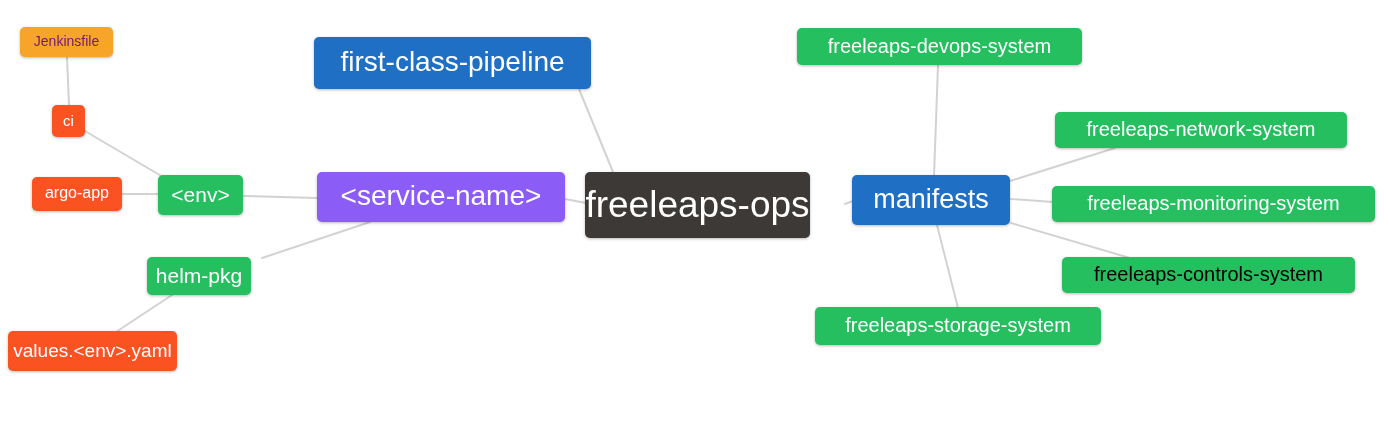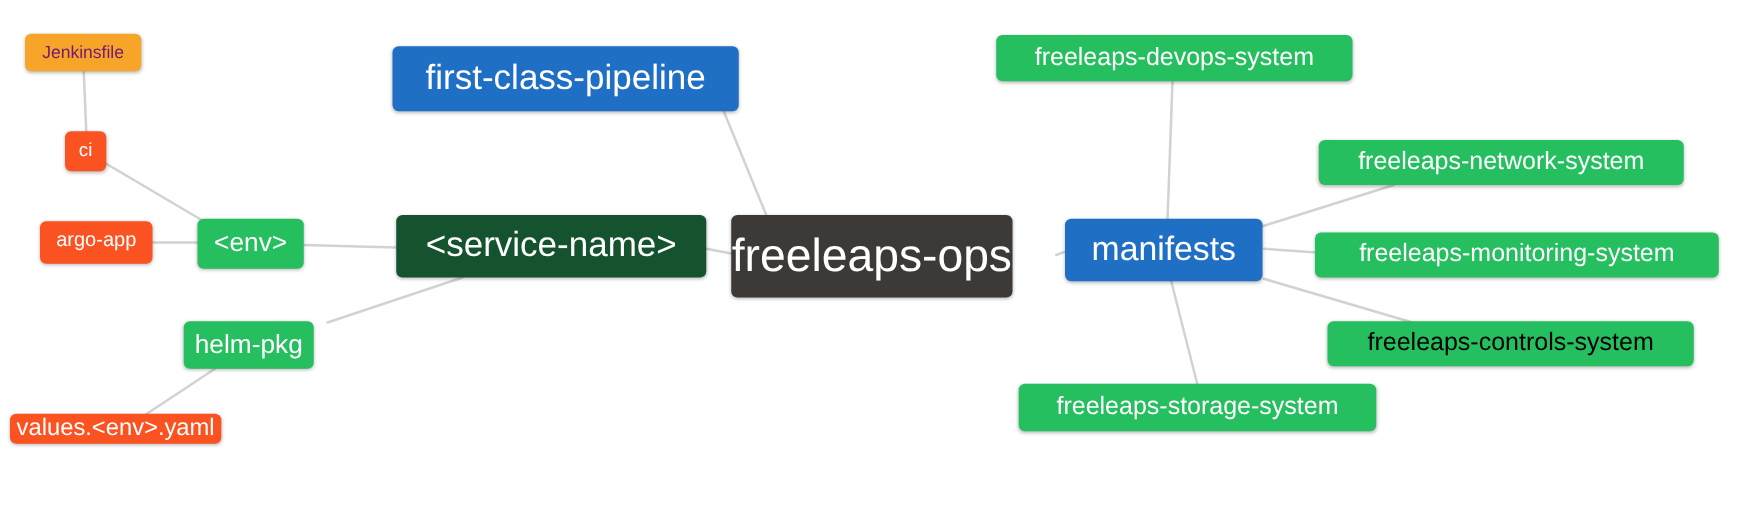--- a/index.html
+++ b/index.html
@@ -70,27 +70,27 @@
       </div>
       <div class="mm-node" style="left: 32px; top: 177px; width: 90px; height: 34px; background: rgb(251, 82, 34); color: rgb(255, 255, 255); font-size: 16px;">
         <span>argo-app</span>
       </div>
       <div class="mm-node" style="left: 158px; top: 175px; width: 85px; height: 40px; background: rgb(38, 191, 95); color: rgb(255, 255, 255); font-size: 21px;">
         <span>&lt;env&gt;</span>
       </div>
       <div class="mm-node" style="left: 147px; top: 257px; width: 104px; height: 38px; background: rgb(38, 191, 95); color: rgb(255, 255, 255); font-size: 21px;">
         <span>helm-pkg</span>
       </div>
-      <div class="mm-node" style="left: 8px; top: 331px; width: 169px; height: 24px; background: rgb(251, 82, 34); color: rgb(255, 255, 255); font-size: 19px; text-align: center;">
+      <div class="mm-node" style="left: 8px; top: 331px; width: 169px; height: 40px; background: rgb(251, 82, 34); color: rgb(255, 255, 255); font-size: 19px; text-align: center;">
         <span>values.&lt;env&gt;.yaml</span>
       </div>
       <div class="mm-node" style="left: 314px; top: 37px; width: 277px; height: 52px; background: rgb(31, 111, 197); color: rgb(255, 255, 255); font-size: 28px;">
         <span>first-class-pipeline</span>
       </div>
-      <div class="mm-node" style="left: 317px; top: 172px; width: 248px; height: 50px; background: #14532d; color: rgb(255, 255, 255); font-size: 28px;">
+      <div class="mm-node" style="left: 317px; top: 172px; width: 248px; height: 50px; background: #8b5cf6; color: rgb(255, 255, 255); font-size: 28px;">
         <span>&lt;service-name&gt;</span>
       </div>
       <div class="mm-node" style="left: 585px; top: 172px; width: 225px; height: 66px; background: rgb(61, 57, 54); color: rgb(255, 255, 255); font-size: 37px;">
         <span>freeleaps-ops</span>
       </div>
       <div class="mm-node" style="left: 852px; top: 175px; width: 158px; height: 50px; background: rgb(31, 111, 197); color: rgb(255, 255, 255); font-size: 27px;">
         <span>manifests</span>
       </div>
       <div class="mm-node" style="left: 797px; top: 28px; width: 285px; height: 37px; background: rgb(38, 191, 95); color: rgb(255, 255, 255); font-size: 20px;">
         <span>freeleaps-devops-system</span>

